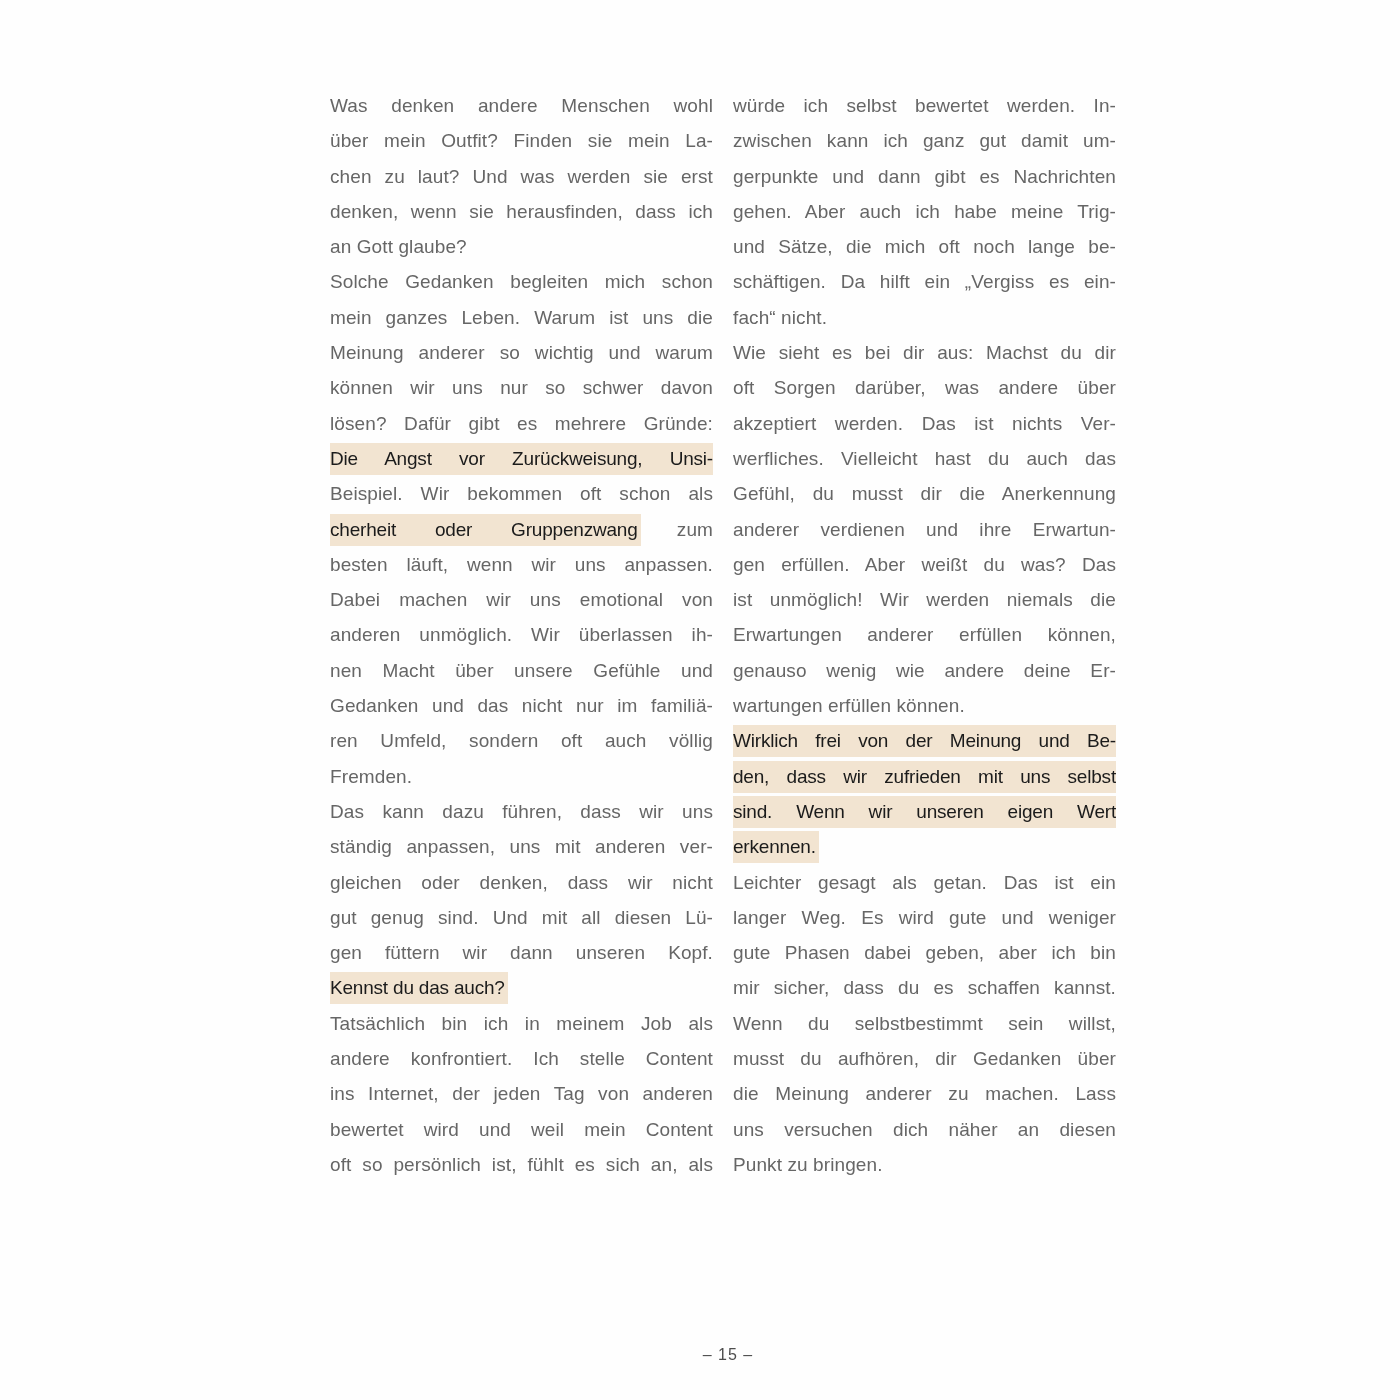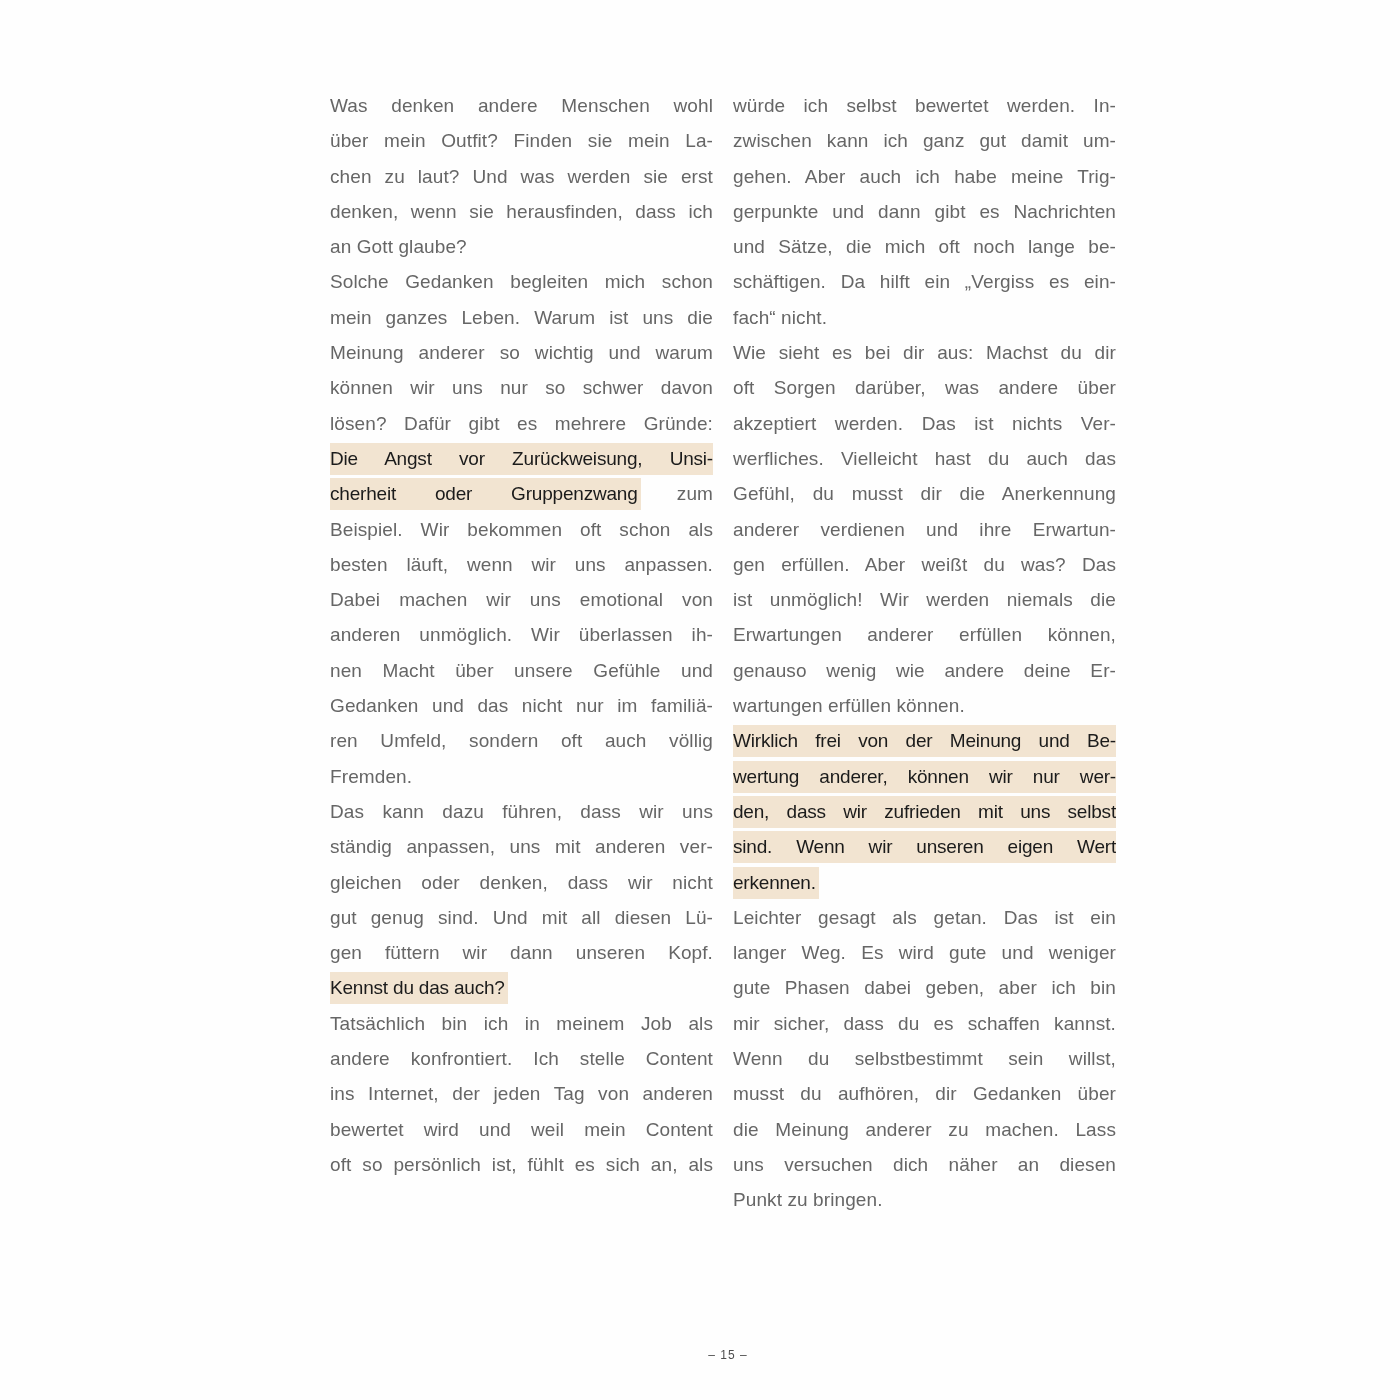--- a/index.html
+++ b/index.html
@@ -43,21 +43,21 @@
     background: var(--hl, #f2e4d1);
     padding: 5px 3px 6px 3px;
     margin-left: -3px;
     margin-right: -3px;
   }
   .pagenum {
     position: absolute;
     left: 330px; top: 1340px;
     width: 796px;
     text-align: center;
-    font-size: 12px;
+    font-size: 16px;
     line-height: 30px;
     letter-spacing: 1px;
     color: var(--pagenum, #4d4d4d);
   }
 </style>
 </head>
 <body>
 
 <div class="page">
   <div class="columns">
@@ -66,22 +66,22 @@
         <div class="line j"><span class="seg">über mein Outfit? Finden sie mein La-</span></div>
         <div class="line j"><span class="seg">chen zu laut? Und was werden sie erst</span></div>
         <div class="line j"><span class="seg">denken, wenn sie herausfinden, dass ich</span></div>
         <div class="line"><span class="seg">an Gott glaube?</span></div>
         <div class="line j"><span class="seg">Solche Gedanken begleiten mich schon</span></div>
         <div class="line j"><span class="seg">mein ganzes Leben. Warum ist uns die</span></div>
         <div class="line j"><span class="seg">Meinung anderer so wichtig und warum</span></div>
         <div class="line j"><span class="seg">können wir uns nur so schwer davon</span></div>
         <div class="line j"><span class="seg">lösen? Dafür gibt es mehrere Gründe:</span></div>
         <div class="line j"><span class="seg seg-hl">Die Angst vor Zurückweisung, Unsi-</span></div>
+        <div class="line j"><span class="seg">Beispiel. Wir bekommen oft schon als</span></div>
         <div class="line j"><span class="seg seg-hl">cherheit oder Gruppenzwang</span><span class="seg"> zum</span></div>
-        <div class="line j"><span class="seg">Beispiel. Wir bekommen oft schon als</span></div>
         <div class="line j"><span class="seg">besten läuft, wenn wir uns anpassen.</span></div>
         <div class="line j"><span class="seg">Dabei machen wir uns emotional von</span></div>
         <div class="line j"><span class="seg">anderen unmöglich. Wir überlassen ih-</span></div>
         <div class="line j"><span class="seg">nen Macht über unsere Gefühle und</span></div>
         <div class="line j"><span class="seg">Gedanken und das nicht nur im familiä-</span></div>
         <div class="line j"><span class="seg">ren Umfeld, sondern oft auch völlig</span></div>
         <div class="line"><span class="seg">Fremden.</span></div>
         <div class="line j"><span class="seg">Das kann dazu führen, dass wir uns</span></div>
         <div class="line j"><span class="seg">ständig anpassen, uns mit anderen ver-</span></div>
         <div class="line j"><span class="seg">gleichen oder denken, dass wir nicht</span></div>
@@ -90,38 +90,37 @@
         <div class="line"><span class="seg seg-hl">Kennst du das auch?</span></div>
         <div class="line j"><span class="seg">Tatsächlich bin ich in meinem Job als</span></div>
         <div class="line j"><span class="seg">andere konfrontiert. Ich stelle Content</span></div>
         <div class="line j"><span class="seg">ins Internet, der jeden Tag von anderen</span></div>
         <div class="line j"><span class="seg">bewertet wird und weil mein Content</span></div>
         <div class="line j"><span class="seg">oft so persönlich ist, fühlt es sich an, als</span></div>
       </div>
     <div class="column">
         <div class="line j"><span class="seg">würde ich selbst bewertet werden. In-</span></div>
         <div class="line j"><span class="seg">zwischen kann ich ganz gut damit um-</span></div>
+        <div class="line j"><span class="seg">gerpunkte und dann gibt es Nachrichten</span></div>
         <div class="line j"><span class="seg">gehen. Aber auch ich habe meine Trig-</span></div>
-        <div class="line j"><span class="seg">gerpunkte und dann gibt es Nachrichten</span></div>
         <div class="line j"><span class="seg">und Sätze, die mich oft noch lange be-</span></div>
         <div class="line j"><span class="seg">schäftigen. Da hilft ein „Vergiss es ein-</span></div>
         <div class="line"><span class="seg">fach“ nicht.</span></div>
         <div class="line j"><span class="seg">Wie sieht es bei dir aus: Machst du dir</span></div>
         <div class="line j"><span class="seg">oft Sorgen darüber, was andere über</span></div>
         <div class="line j"><span class="seg">akzeptiert werden. Das ist nichts Ver-</span></div>
         <div class="line j"><span class="seg">werfliches. Vielleicht hast du auch das</span></div>
         <div class="line j"><span class="seg">Gefühl, du musst dir die Anerkennung</span></div>
         <div class="line j"><span class="seg">anderer verdienen und ihre Erwartun-</span></div>
         <div class="line j"><span class="seg">gen erfüllen. Aber weißt du was? Das</span></div>
         <div class="line j"><span class="seg">ist unmöglich! Wir werden niemals die</span></div>
         <div class="line j"><span class="seg">Erwartungen anderer erfüllen können,</span></div>
         <div class="line j"><span class="seg">genauso wenig wie andere deine Er-</span></div>
         <div class="line"><span class="seg">wartungen erfüllen können.</span></div>
         <div class="line j"><span class="seg seg-hl">Wirklich frei von der Meinung und Be-</span></div>
-        <div class="line j"><span class="seg seg-hl">wertung anderer, können wir nur wer-</span></div>
         <div class="line j"><span class="seg seg-hl">den, dass wir zufrieden mit uns selbst</span></div>
         <div class="line j"><span class="seg seg-hl">sind. Wenn wir unseren eigen Wert</span></div>
         <div class="line"><span class="seg seg-hl">erkennen.</span></div>
         <div class="line j"><span class="seg">Leichter gesagt als getan. Das ist ein</span></div>
         <div class="line j"><span class="seg">langer Weg. Es wird gute und weniger</span></div>
         <div class="line j"><span class="seg">gute Phasen dabei geben, aber ich bin</span></div>
         <div class="line j"><span class="seg">mir sicher, dass du es schaffen kannst.</span></div>
         <div class="line j"><span class="seg">Wenn du selbstbestimmt sein willst,</span></div>
         <div class="line j"><span class="seg">musst du aufhören, dir Gedanken über</span></div>
         <div class="line j"><span class="seg">die Meinung anderer zu machen. Lass</span></div>

